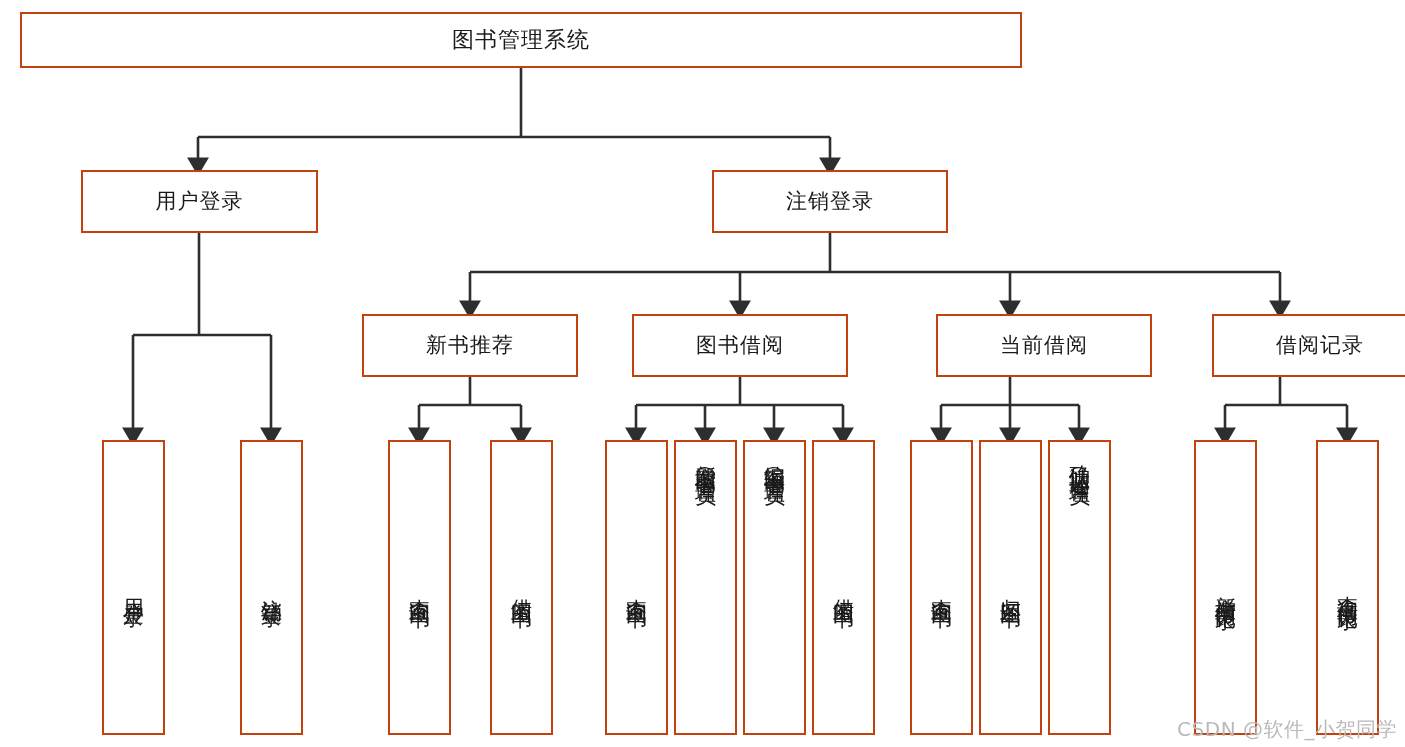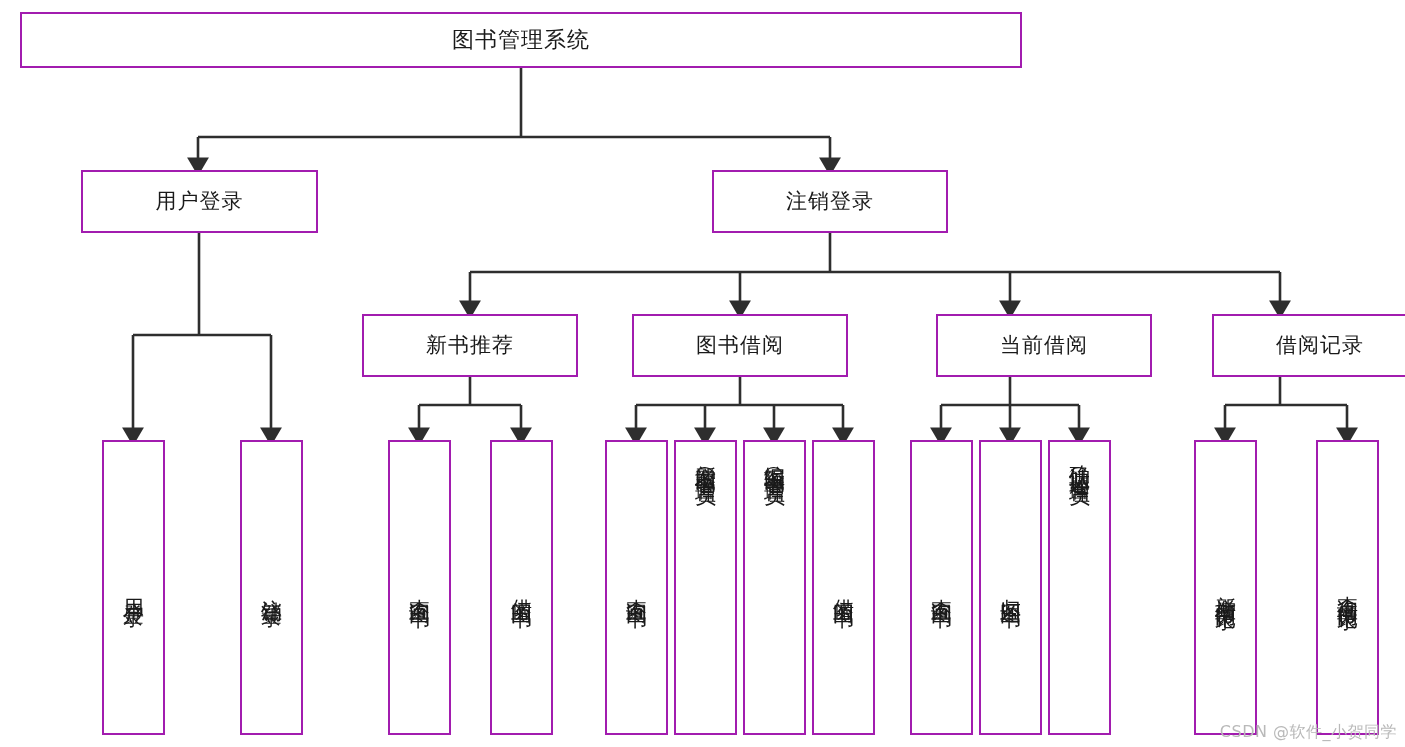--- a/index.html
+++ b/index.html
@@ -23,21 +23,21 @@
     left: 0;
     top: 0;
     width: 1405px;
     height: 747px;
     pointer-events: none;
   }
   .node {
     position: absolute;
     box-sizing: border-box;
     background: #ffffff;
-    border: 2px solid #a21caf;
+    border: 2px solid #c2410c;
     display: flex;
     align-items: center;
     justify-content: center;
     color: #1a1a1a;
     z-index: 2;
   }
   .node-label {
     display: block;
     text-align: center;
     line-height: 1.18;
@@ -68,21 +68,21 @@
   }
   
   .node.vert.centered {
     align-items: center;
     padding-top: 0;
   }
   #watermark {
     position: absolute;
     right: 8px;
     bottom: 4px;
-    font-size: 16px;
+    font-size: 20px;
     color: #b9b9b9;
     letter-spacing: 0.5px;
     z-index: 5;
     white-space: nowrap;
     font-family: "DejaVu Sans", "Liberation Sans", sans-serif;
   }
 </style>
 </head>
 <body>
 

